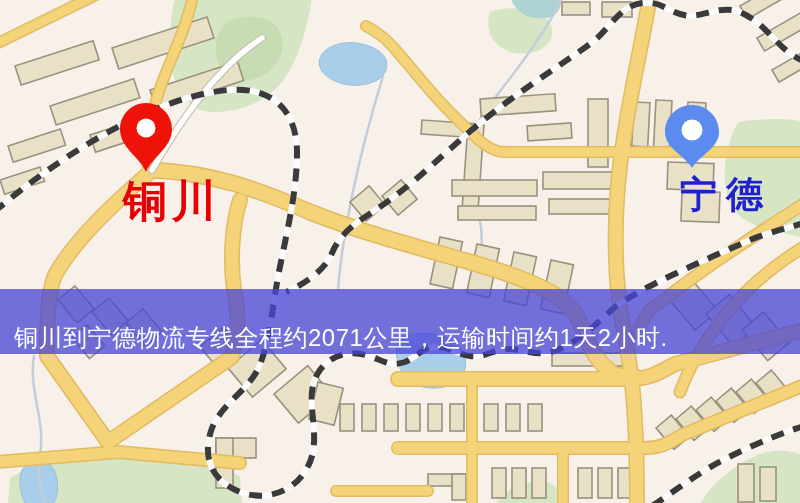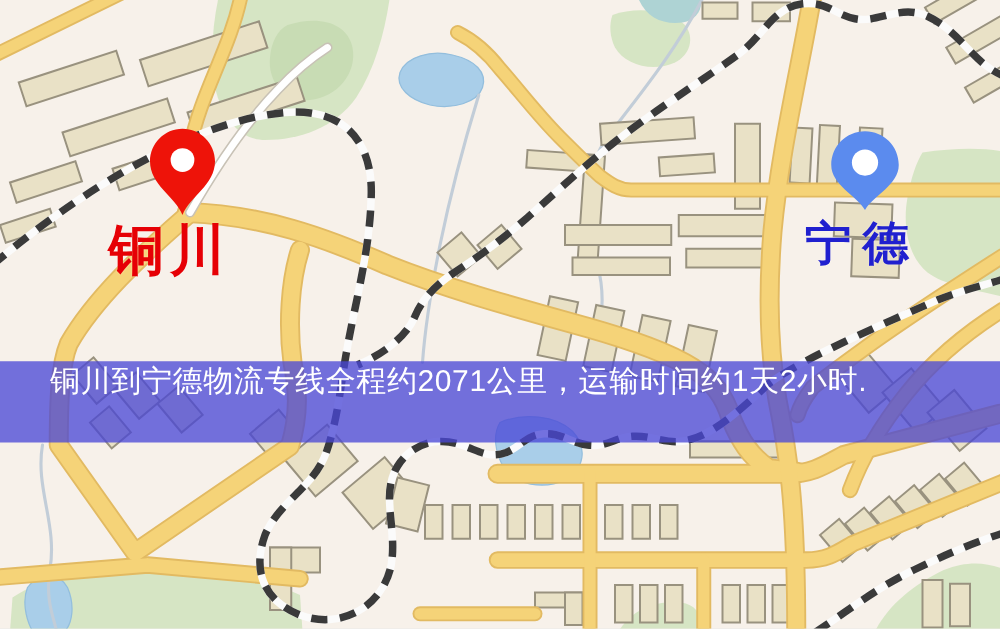--- a/index.html
+++ b/index.html
@@ -16,26 +16,26 @@
   .bld{fill:#e9e1c6;stroke:#99927f;stroke-width:1.6;}
   .road-c{fill:none;stroke:#e2ba62;stroke-linecap:round;stroke-linejoin:round;}
   .road-f{fill:none;stroke:#f5d378;stroke-linecap:round;stroke-linejoin:round;}
   .wroad-c{fill:none;stroke:#c8c2b6;stroke-linecap:round;}
   .wroad-f{fill:none;stroke:#ffffff;stroke-linecap:round;}
   .rail-base{fill:none;stroke:#fbfbfb;stroke-width:6;}
   .rail-dash{fill:none;stroke:#3a3a3a;stroke-width:6;stroke-dasharray:13 10;}
 
   
   .city-label{position:absolute;font-weight:bold;line-height:1;white-space:nowrap;
-              text-shadow:0 0 2px rgba(255,255,255,.35);}
+              text-shadow:0 0 2px rgba(255,255,255,.35);margin-left:36px;}
   .city-label.origin{left:87px;top:179px;font-size:44px;letter-spacing:5px;color:#e60005;}
   .city-label.dest{left:644px;top:176px;font-size:37px;letter-spacing:9px;color:#2020cf;}
   .route-banner{position:absolute;left:0;top:289px;width:800px;height:65px;
-                background:rgba(72,70,214,0.76);display:flex;align-items:flex-start;
-                box-sizing:border-box;padding:0 10px 0 40px;}
+                background:rgba(72,70,214,0.76);display:flex;align-items:flex-end;
+                box-sizing:border-box;padding:0 10px 0 14px;}
   .route-banner span{color:#ffffff;font-size:24px;letter-spacing:0.5px;white-space:nowrap;}
 </style>
 </head>
 <body>
 
 <div class="stage">
 
   <svg class="map-art" viewBox="0 0 800 503" xmlns="http://www.w3.org/2000/svg">
     <defs>
       <path id="y1" d="M -6,45 L 98,-6"></path>

